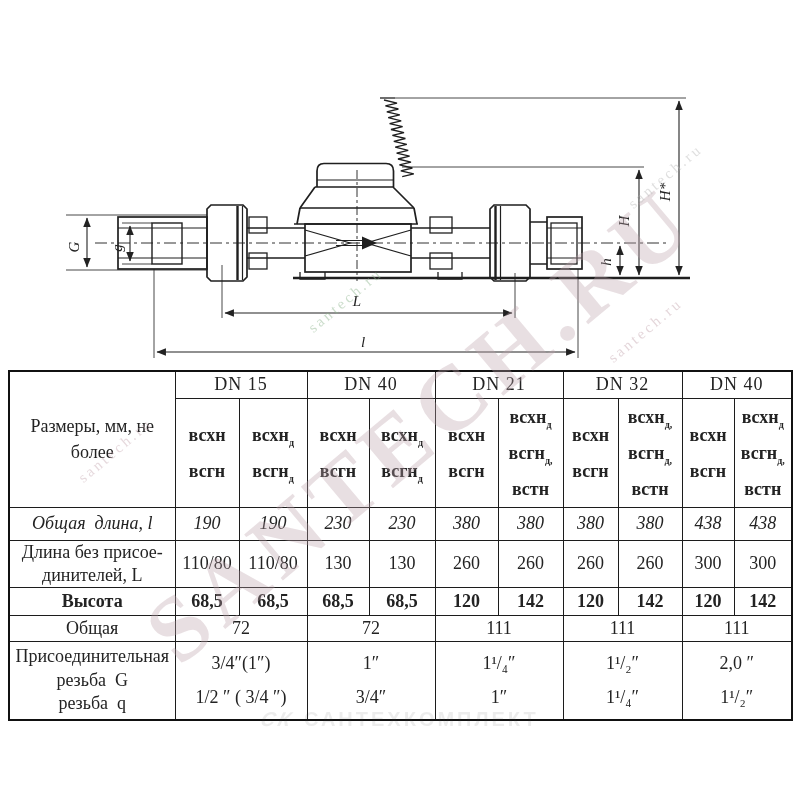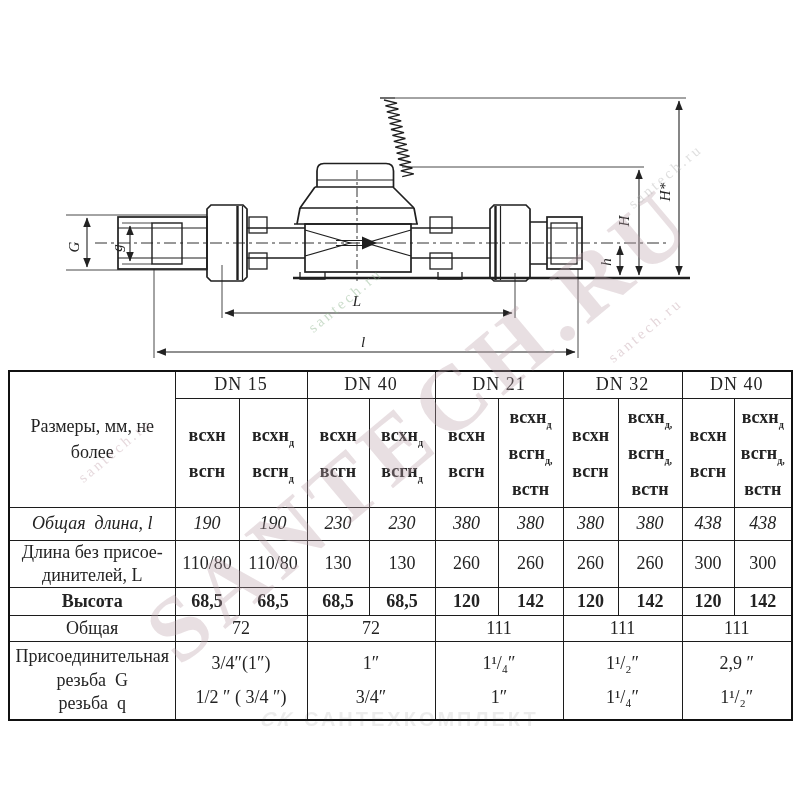--- a/index.html
+++ b/index.html
@@ -297,21 +297,21 @@
 резьба&nbsp; G
 резьба&nbsp; q</td>
     <td class="thread" colspan="2">3/4″(1″)
 1/2 ″ ( 3/4 ″)</td>
     <td class="thread" colspan="2">1″
 3/4″</td>
     <td class="thread" colspan="2">1¹/₄″
 1″</td>
     <td class="thread" colspan="2">1¹/₂″
 1¹/₄″</td>
-    <td class="thread" colspan="2">2,9 ″
+    <td class="thread" colspan="2">2,0 ″
 1¹/₂″</td>
   </tr>
 </tbody>
   </table>
 
 <div class="wm wm-big">SANTECH.RU</div>
 <div class="wm wm-s wm-s1">santech.ru</div>
 <div class="wm wm-s wm-s2">santech.ru</div>
 <div class="wm wm-s wm-s3">santech.ru</div>
 <div class="wm wm-s wm-s4">santech.ru</div>

